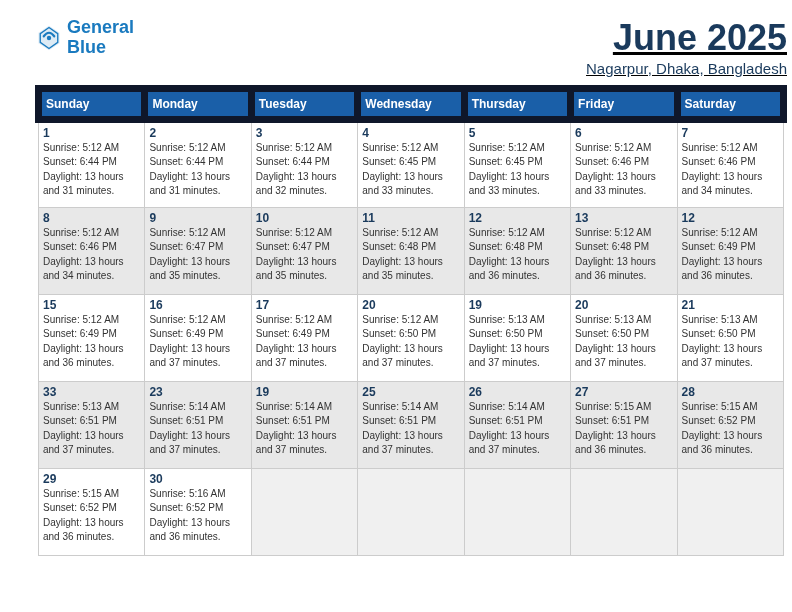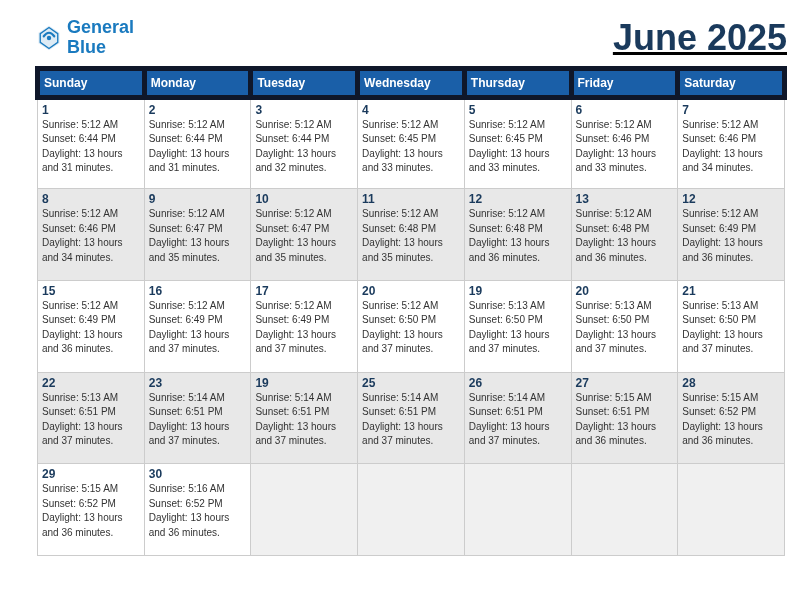--- a/index.html
+++ b/index.html
@@ -62,21 +62,21 @@
       border-collapse: collapse;
       flex: 1;
     }
     .calendar-table th {
       background: #1a5fa8;
       color: #fff;
       font-size: 12px;
       font-weight: bold;
       padding: 5px 4px;
       text-align: left;
-      border: 5px solid #0f172a;
+      border: 7px solid #0f172a;
     }
     .calendar-table td {
       vertical-align: top;
       border: 1px solid #ccc;
       padding: 3px 4px;
       font-size: 9.5px;
       color: #222;
       width: calc(100%/7);
       height: 82px;
       background: #fff;
@@ -112,20 +112,21 @@
         <path d="M10,14 Q16,6 22,14" fill="none" stroke="#1a7abf" stroke-width="2.5" stroke-linecap="round"></path>
         <circle cx="16" cy="16" r="2.5" fill="#1a7abf"></circle>
       </svg>
       <div>
         <div class="logo-text"><span>General</span></div>
         <div class="logo-text" style="color:#1a7abf"><span>Blue</span></div>
       </div>
     </div>
     <div class="title-block">
       <div class="calendar-title">June 2025</div>
+      <div class="calendar-subtitle">Nagarpur, Dhaka, Bangladesh</div>
     </div>
   </div>
 
   <table class="calendar-table">
     <thead>
       <tr>
         <th>Sunday</th>
         <th>Monday</th>
         <th>Tuesday</th>
         <th>Wednesday</th>
@@ -283,21 +284,21 @@
           <td>
             <span class="day-num">21</span>
             <div class="day-info" style="white-space: pre-line;">Sunrise: 5:13 AM
 Sunset: 6:50 PM
 Daylight: 13 hours
 and 37 minutes.</div>
           </td>
         </tr>
         <tr class="row-shaded">
           <td>
-            <span class="day-num">22</span>
+            <span class="day-num">33</span>
             <div class="day-info" style="white-space: pre-line;">Sunrise: 5:13 AM
 Sunset: 6:51 PM
 Daylight: 13 hours
 and 37 minutes.</div>
           </td>
           <td>
             <span class="day-num">23</span>
             <div class="day-info" style="white-space: pre-line;">Sunrise: 5:14 AM
 Sunset: 6:51 PM
 Daylight: 13 hours

